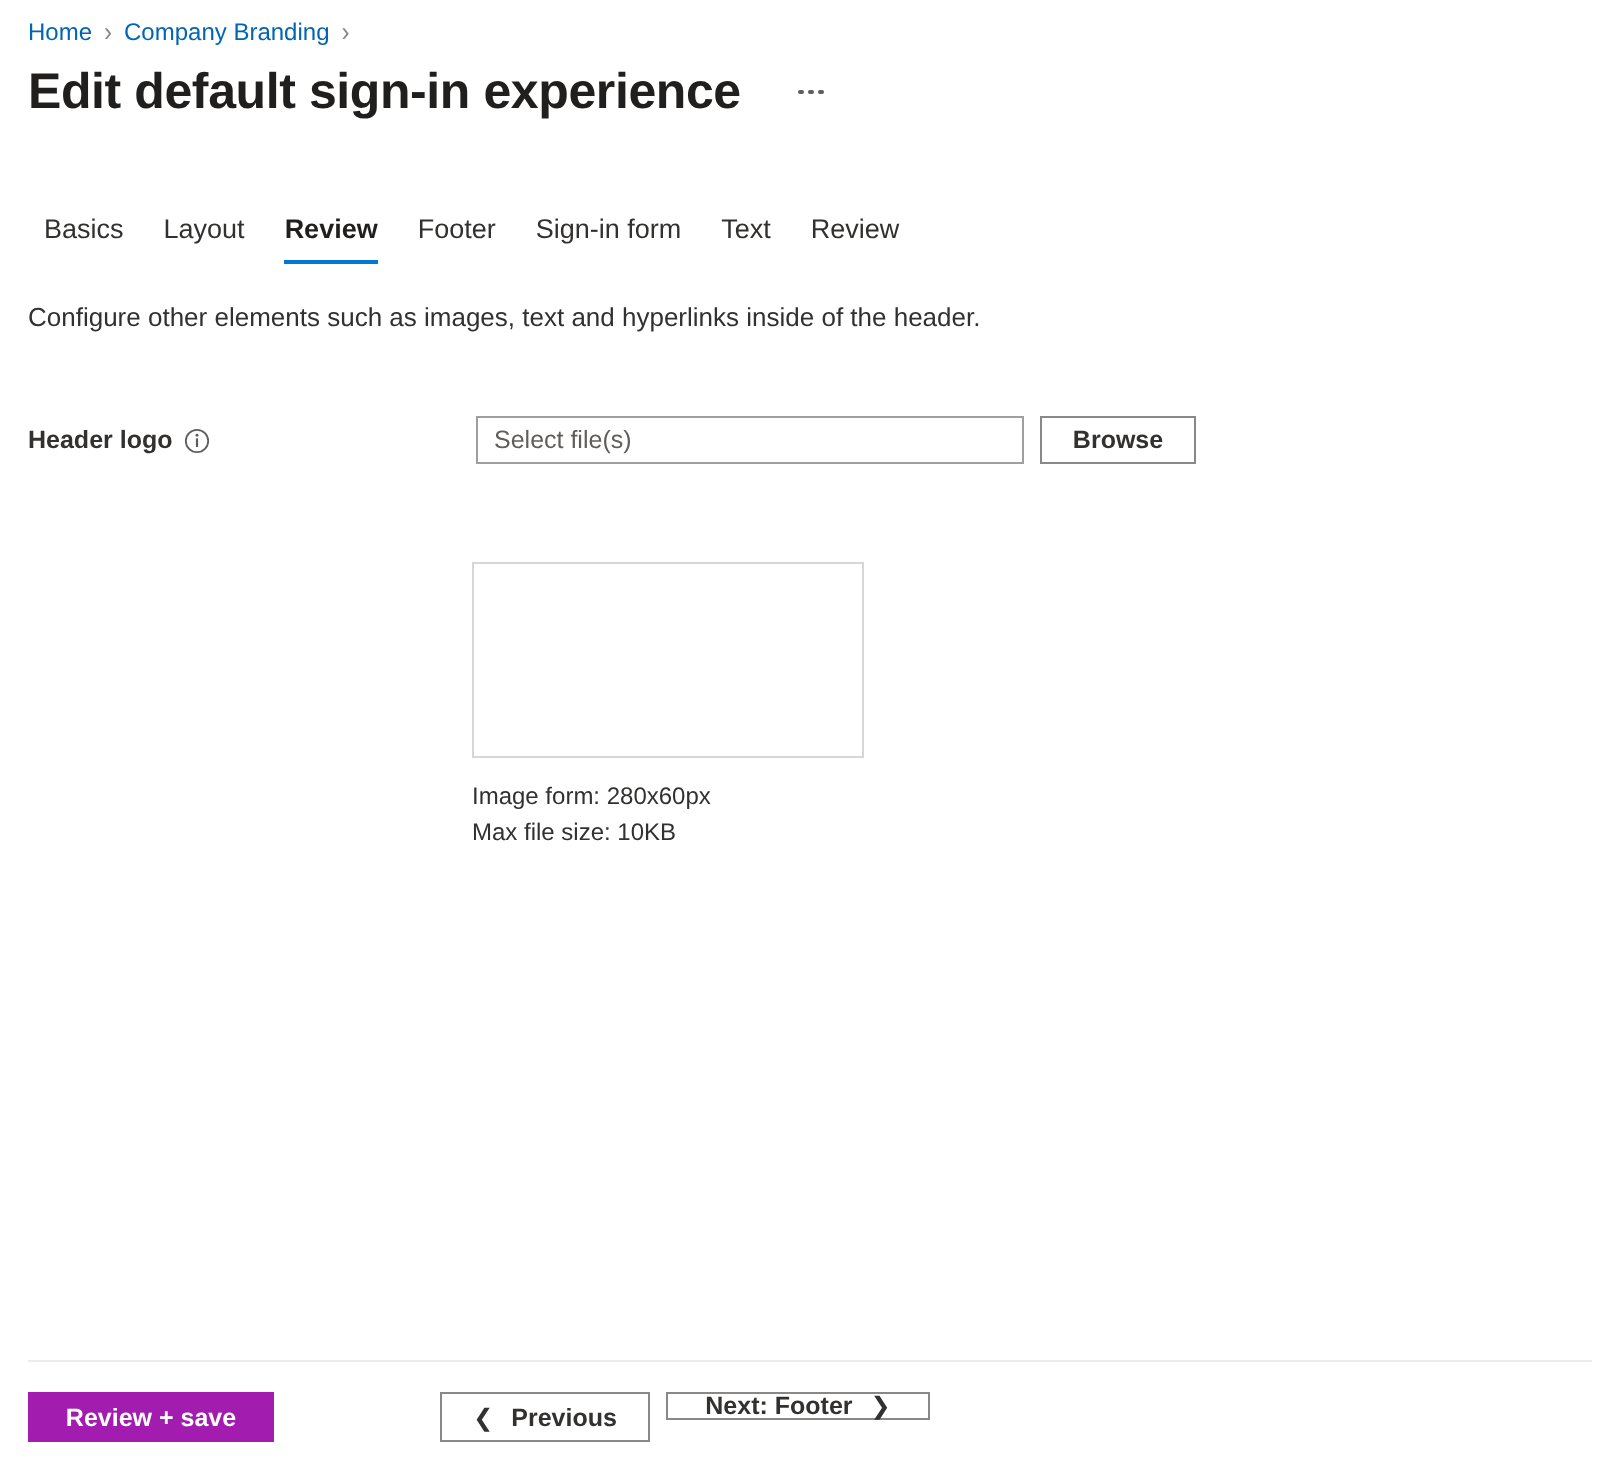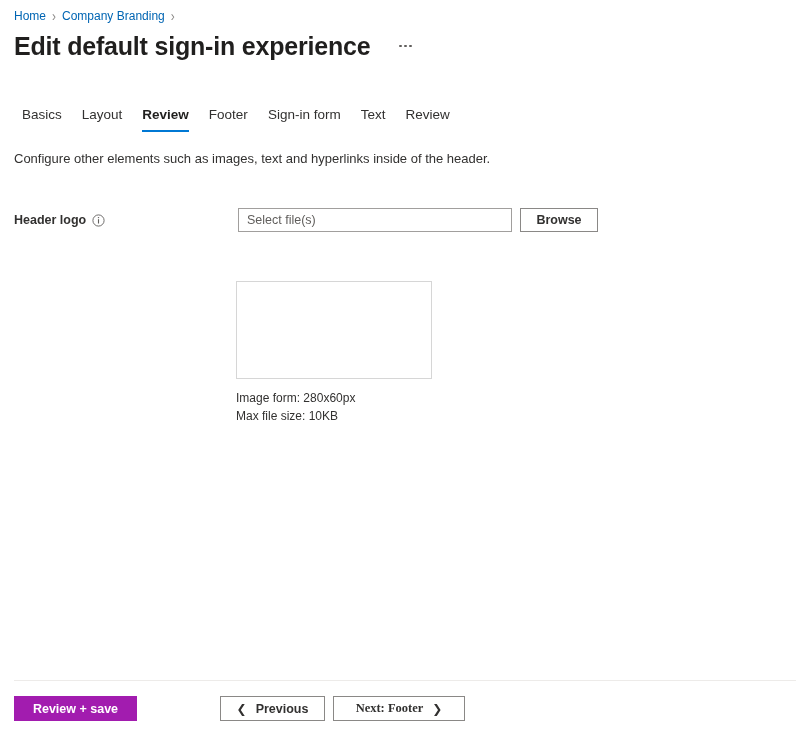--- a/index.html
+++ b/index.html
@@ -259,25 +259,25 @@
     align-items: center;
     justify-content: center;
     gap: 9px;
     padding: 0;
   }
   #next-button {
     position: absolute;
     left: 333px;
     top: 0;
     width: 132px;
-    height: 25px;
+    height: 14px;
     box-sizing: border-box;
     background: #ffffff;
     border: 1px solid #8a8886;
-    font-family: Liberation Serif, serif;
+    font-family: Liberation Sans, sans-serif;
     font-size: 12.5px;
     font-weight: 600;
     color: #323130;
     cursor: pointer;
     display: flex;
     align-items: center;
     justify-content: center;
     gap: 9px;
     padding: 0;
   }

